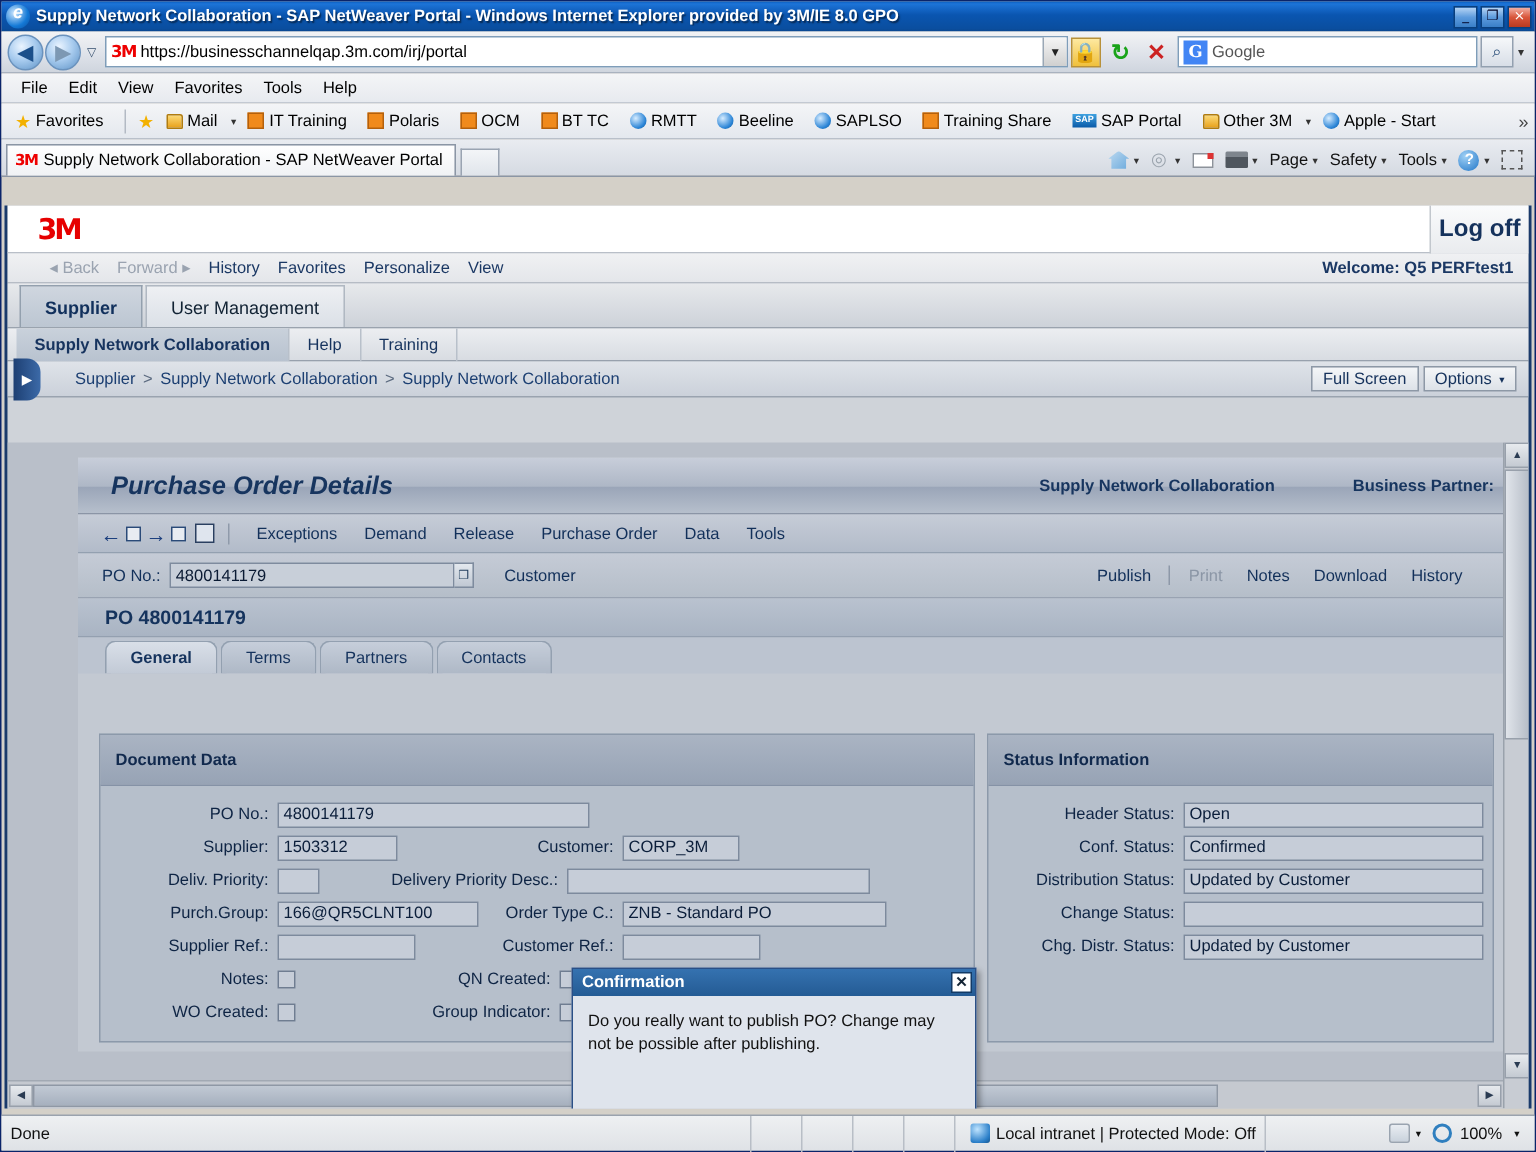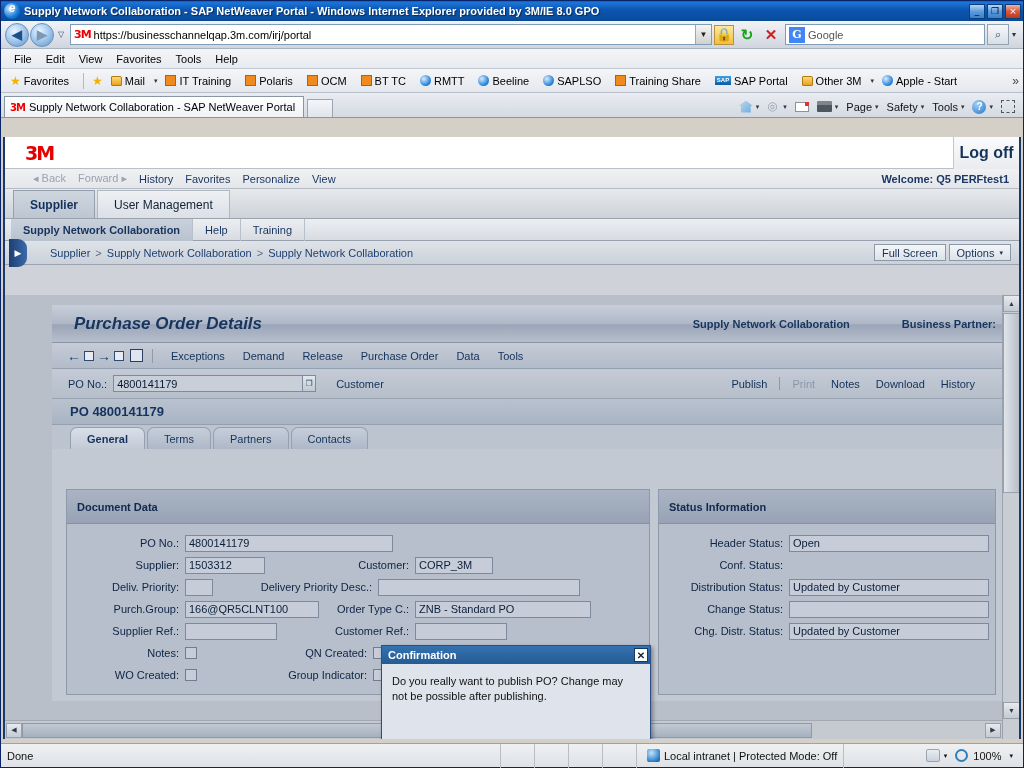--- a/index.html
+++ b/index.html
@@ -711,20 +711,21 @@
 
           <div class="panel right">
             <div class="phead">Status Information</div>
             <div class="pbody">
               <div class="frow">
                 <span class="lbl">Header Status:</span>
                 <span class="in">Open</span>
               </div>
               <div class="frow">
                 <span class="lbl">Conf. Status:</span>
+                <span class="in">Confirmed</span>
               </div>
               <div class="frow">
                 <span class="lbl">Distribution Status:</span>
                 <span class="in">Updated by Customer</span>
               </div>
               <div class="frow">
                 <span class="lbl">Change Status:</span>
                 <span class="in"></span>
               </div>
               <div class="frow">

